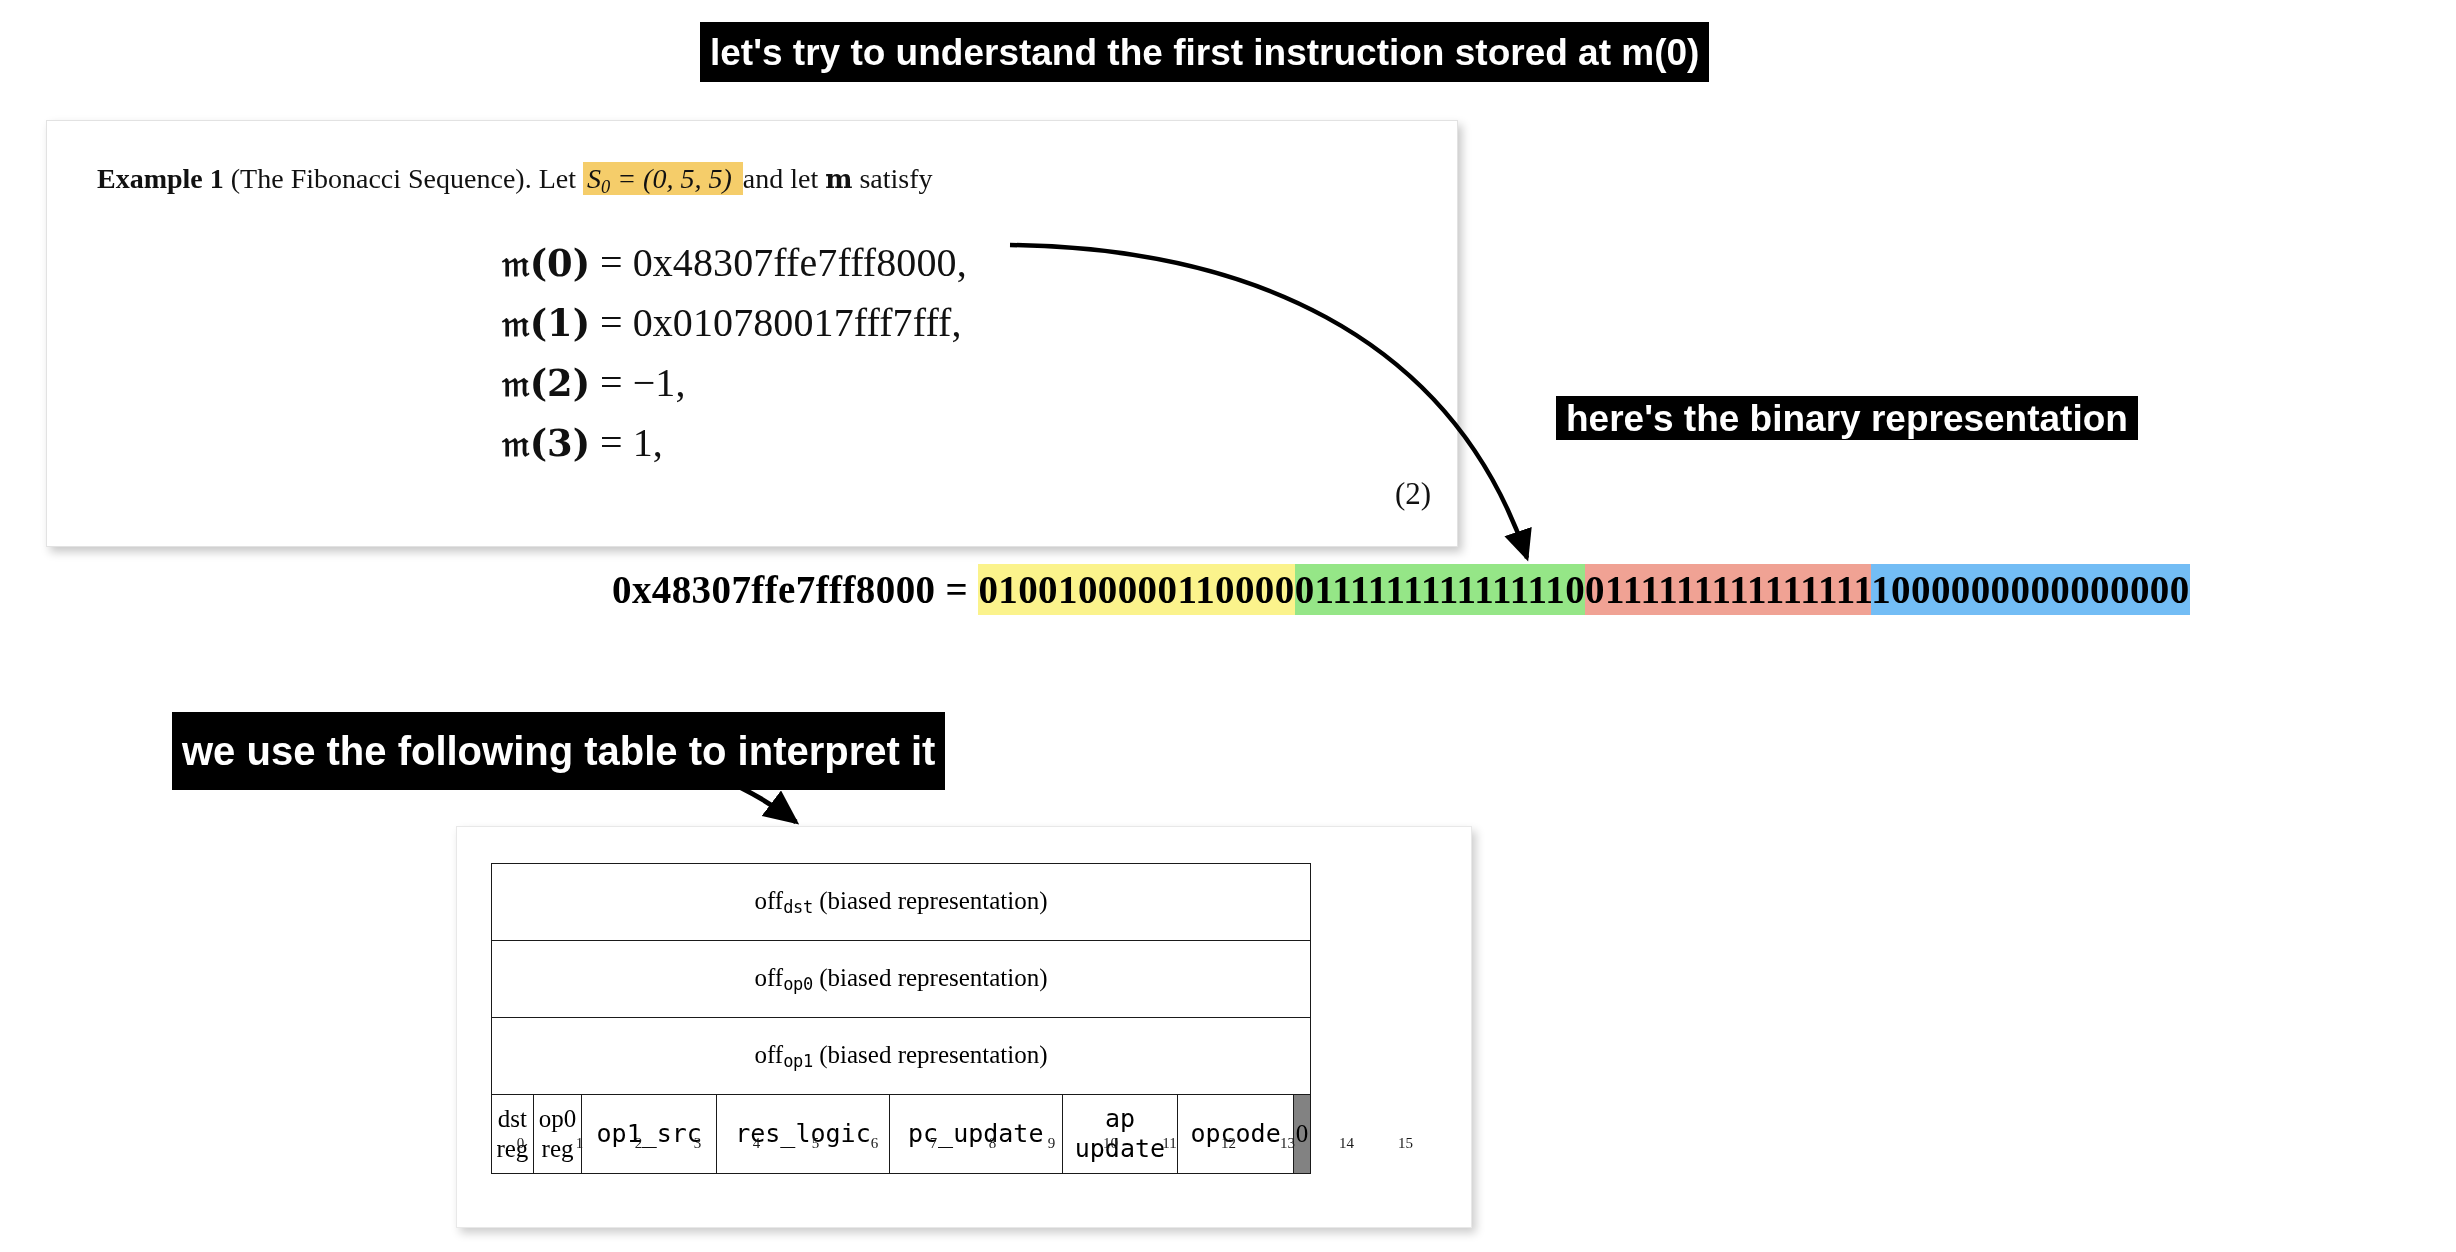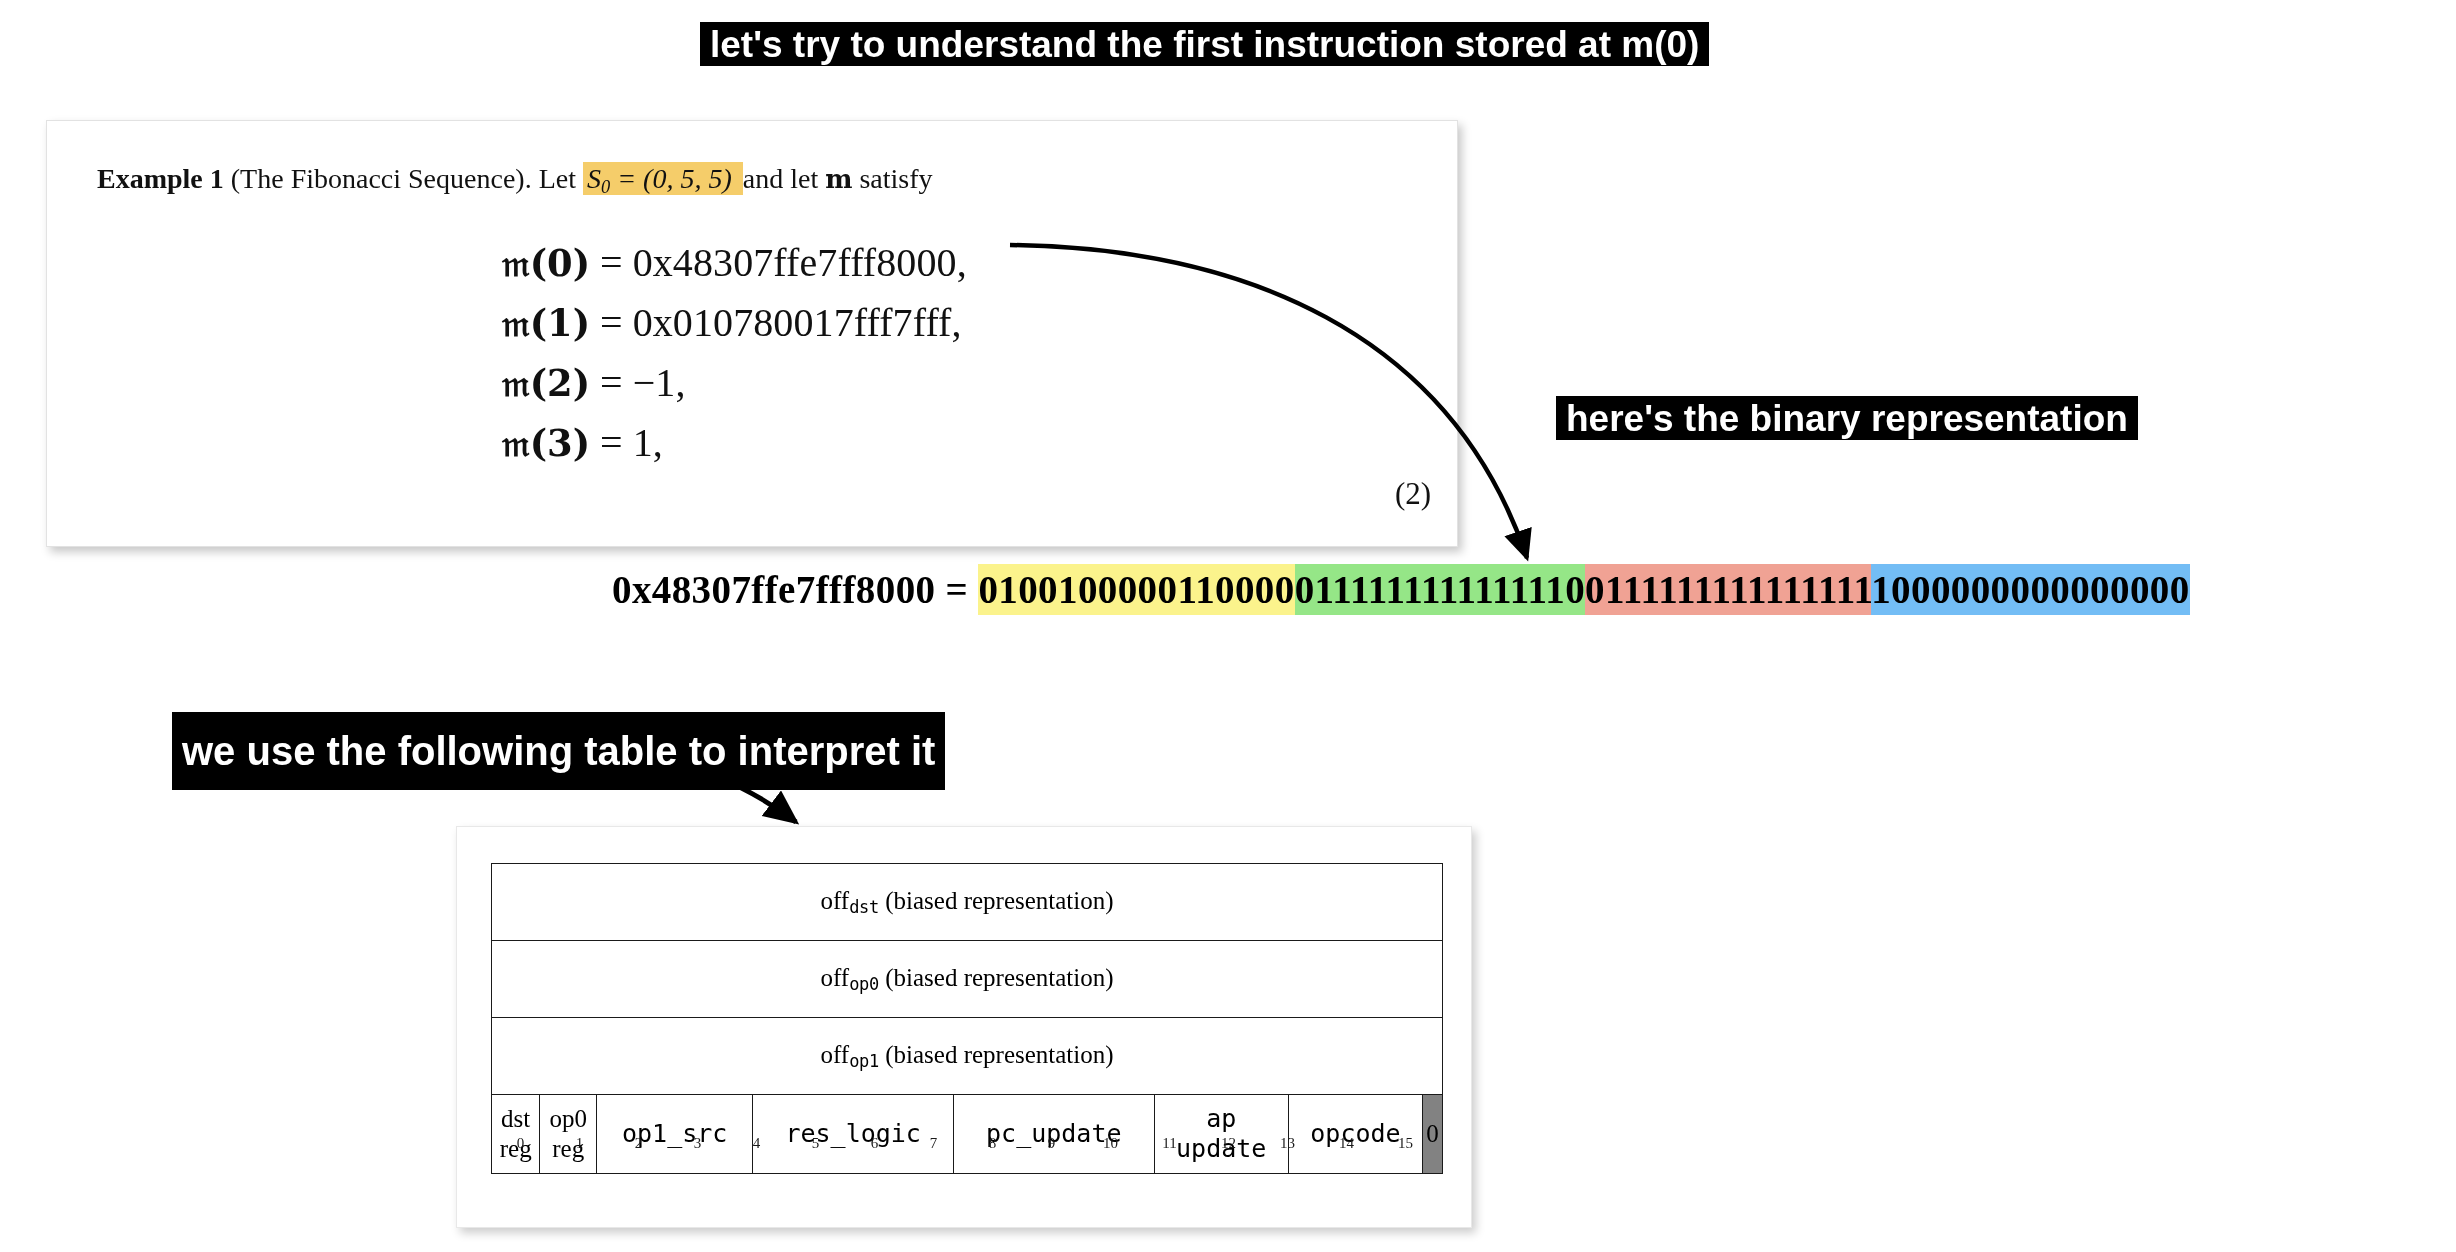--- a/index.html
+++ b/index.html
@@ -23,21 +23,21 @@
     font-family: "Liberation Sans", sans-serif;
     font-weight: 700;
     white-space: nowrap;
     line-height: 1.0;
     display: flex;
     align-items: center;
   }
   #callout-top {
     left: 700px;
     top: 22px;
-    height: 44px;
+    height: 60px;
     padding: 0 10px;
     font-size: 37px;
   }
   #callout-binary {
     left: 1556px;
     top: 396px;
     height: 44px;
     padding: 0 10px;
     font-size: 37px;
   }
@@ -136,21 +136,21 @@
     width: 1014px;
     height: 400px;
     background: #ffffff;
     border: 1px solid #e8e8e8;
     box-shadow: 4px 5px 9px rgba(0,0,0,0.20);
   }
   #instr-table {
     position: absolute;
     left: 34px;
     top: 36px;
-    width: 952px;
+    width: 820px;
     border-collapse: collapse;
     font-family: "Liberation Serif", serif;
     color: #000;
   }
   #instr-table td {
     border: 1.4px solid #1a1a1a;
     text-align: center;
     vertical-align: middle;
     font-size: 25px;
     padding: 0;

